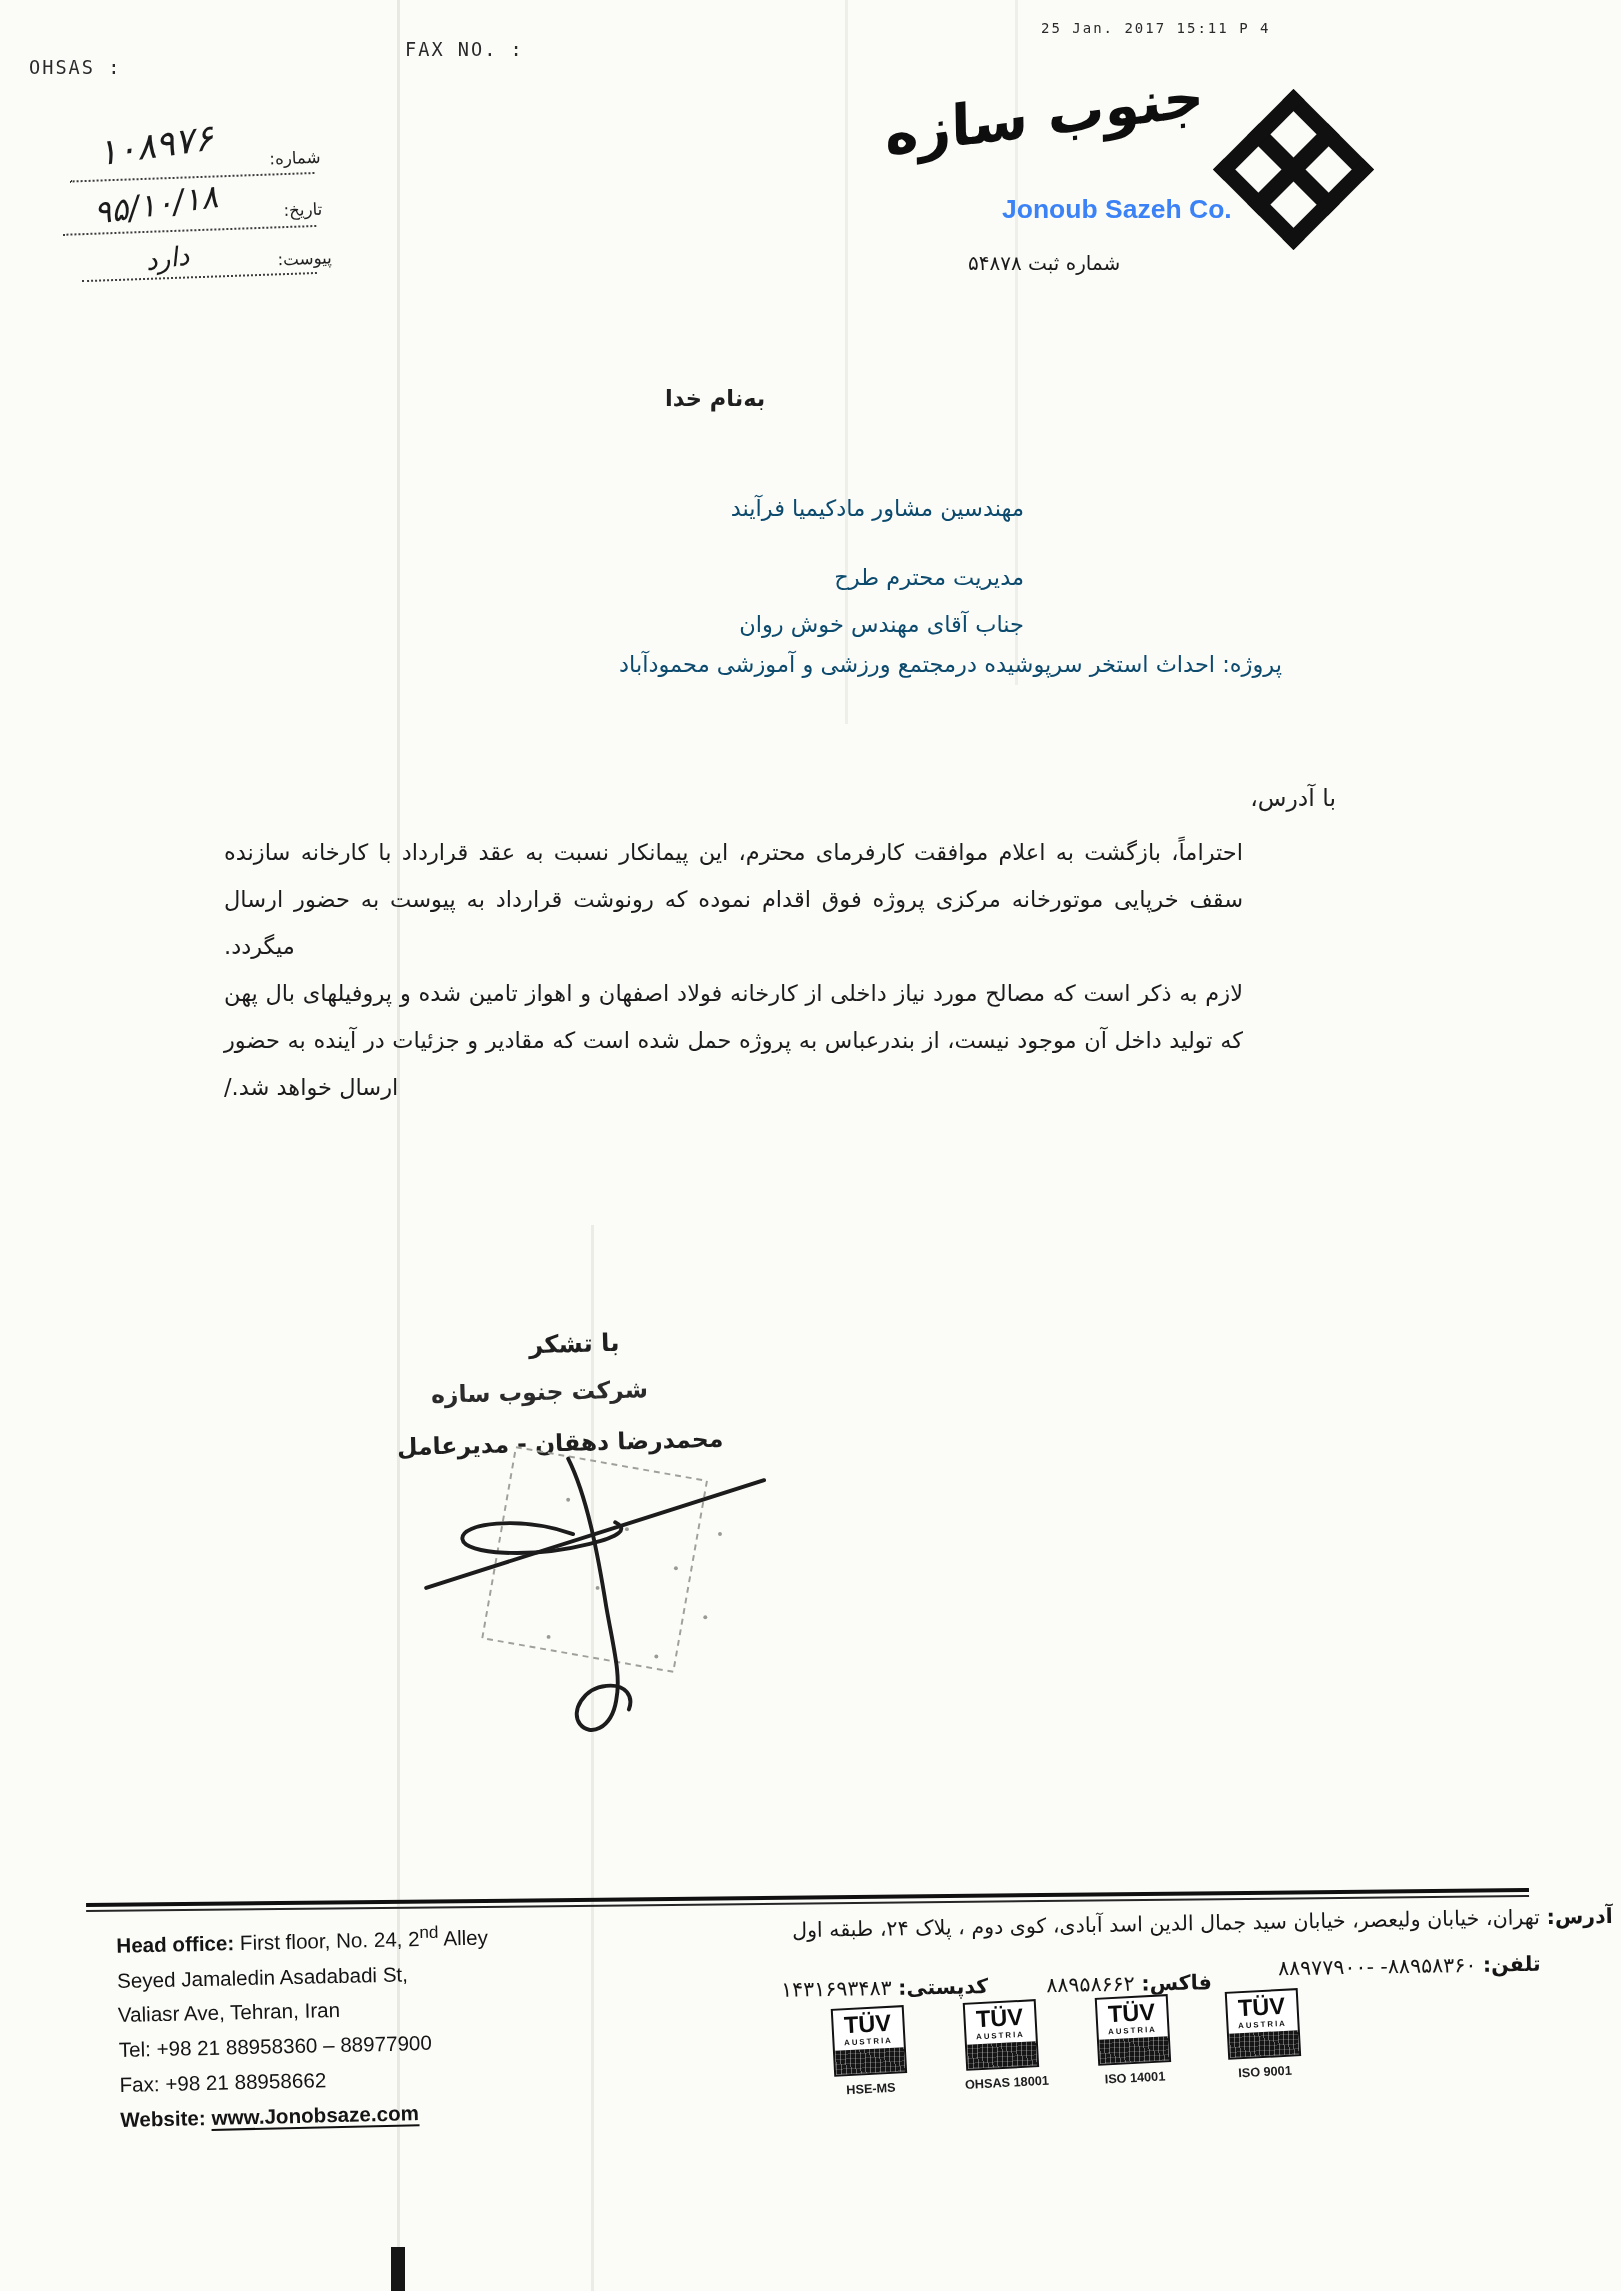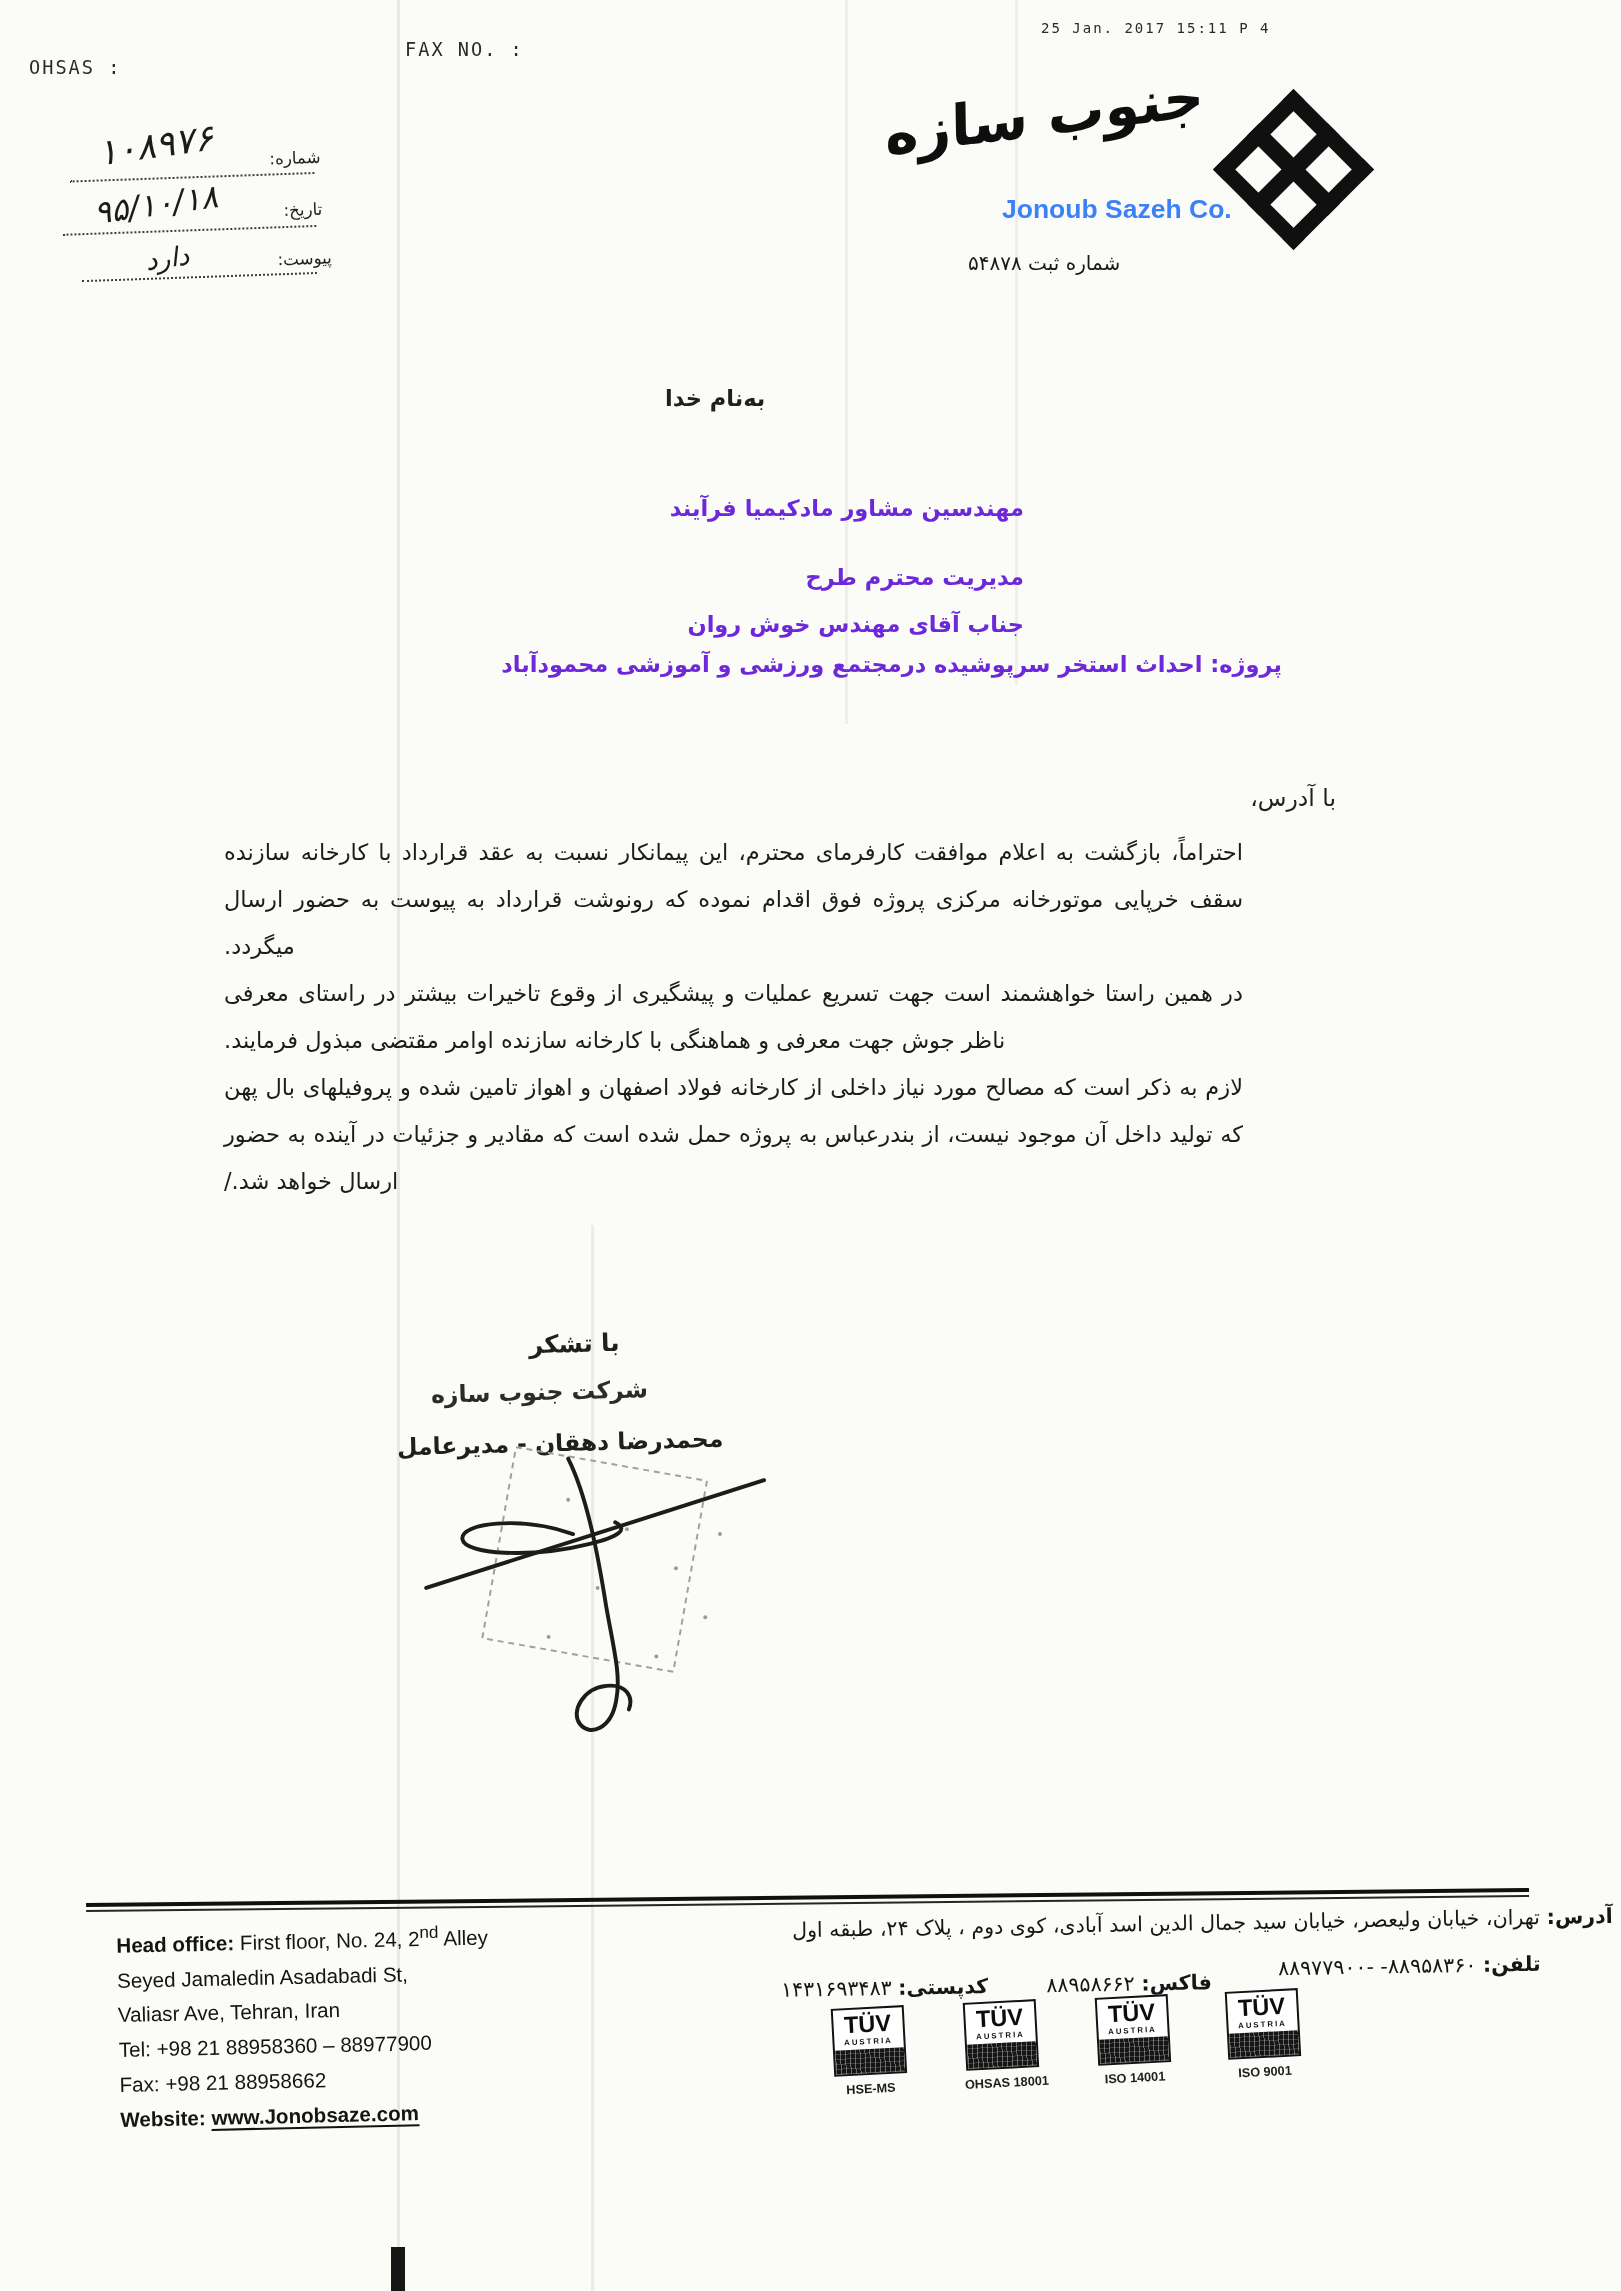--- a/index.html
+++ b/index.html
@@ -39,21 +39,21 @@
   .logo-mark{position:absolute;left:1213px;top:88px;width:161px;height:163px;}
   .co-name{position:absolute;left:1002px;top:194px;font-family:"Liberation Sans", sans-serif;font-weight:bold;font-size:26.5px;color:#3b82f6;}
   .reg-no{position:absolute;left:968px;top:251px;font-size:20px;direction:rtl;color:#1a1a1a;}
   
   .refblock{position:absolute;left:51px;top:129px;width:299px;height:181px;transform:rotate(-2deg);}
   .ref-label{position:absolute;font-size:16.7px;direction:rtl;color:#222;}
   .dotline{position:absolute;border-bottom:2px dotted #3c3c3c;height:0;}
   .hand{position:absolute;direction:rtl;color:#1b1b1b;transform:rotate(-6deg);font-style:italic;}
   
   .bismillah{position:absolute;left:665px;top:385px;font-size:22.5px;font-weight:bold;direction:rtl;}
-  .addr{position:absolute;direction:rtl;font-weight:bold;font-size:22.5px;color:#6d28d9;white-space:nowrap;}
+  .addr{position:absolute;direction:rtl;font-weight:normal;font-size:22.5px;color:#0c4a6e;white-space:nowrap;}
   .addr1{right:597px;top:495px;}
   .addr2{right:597px;top:564px;}
   .addr3{right:597px;top:611px;}
   .project{right:339px;top:651px;}
   .salam{position:absolute;right:285px;top:784px;font-size:23.5px;direction:rtl;}
   .body-text{
     position:absolute;right:378px;top:829px;width:1019px;
     direction:rtl;text-align:justify;text-align-last:left;
     font-size:22.5px;line-height:47px;color:#1c1c1c;
   }
@@ -141,21 +141,20 @@
 
   <div class="addr addr1">مهندسین مشاور مادکیمیا فرآیند</div>
   <div class="addr addr2">مدیریت محترم طرح</div>
   <div class="addr addr3">جناب آقای مهندس خوش روان</div>
   <div class="addr project">پروژه: احداث استخر سرپوشیده درمجتمع ورزشی و آموزشی محمودآباد</div>
 
   <div class="salam">با آدرس،</div>
 
   <div class="body-text">
     <p>احتراماً، بازگشت به اعلام موافقت کارفرمای محترم، این پیمانکار نسبت به عقد قرارداد با کارخانه سازنده سقف خرپایی موتورخانه مرکزی پروژه فوق اقدام نموده که رونوشت قرارداد به پیوست به حضور ارسال میگردد.</p>
-    <p>در همین راستا خواهشمند است جهت تسریع عملیات و پیشگیری از وقوع تاخیرات بیشتر در راستای معرفی ناظر جوش جهت معرفی و هماهنگی با کارخانه سازنده اوامر مقتضی مبذول فرمایند.</p>
     <p>لازم به ذکر است که مصالح مورد نیاز داخلی از کارخانه فولاد اصفهان و اهواز تامین شده و پروفیلهای بال پهن که تولید داخل آن موجود نیست، از بندرعباس به پروژه حمل شده است که مقادیر و جزئیات در آینده به حضور ارسال خواهد شد./</p>
   </div>
 
   <div class="close-line thanks">با تشکر</div>
   <div class="close-line close-co">شرکت جنوب سازه</div>
   <div class="close-line close-md">محمدرضا دهقان - مدیرعامل</div>
 
   <svg class="sig-svg" width="510" height="333" viewBox="0 0 520 340">
     <rect x="228" y="22" width="198" height="198" transform="rotate(10 327 121)" fill="none" stroke="#a0a09a" stroke-width="2" stroke-dasharray="6 5"></rect>
     <g fill="#9a9a94">

